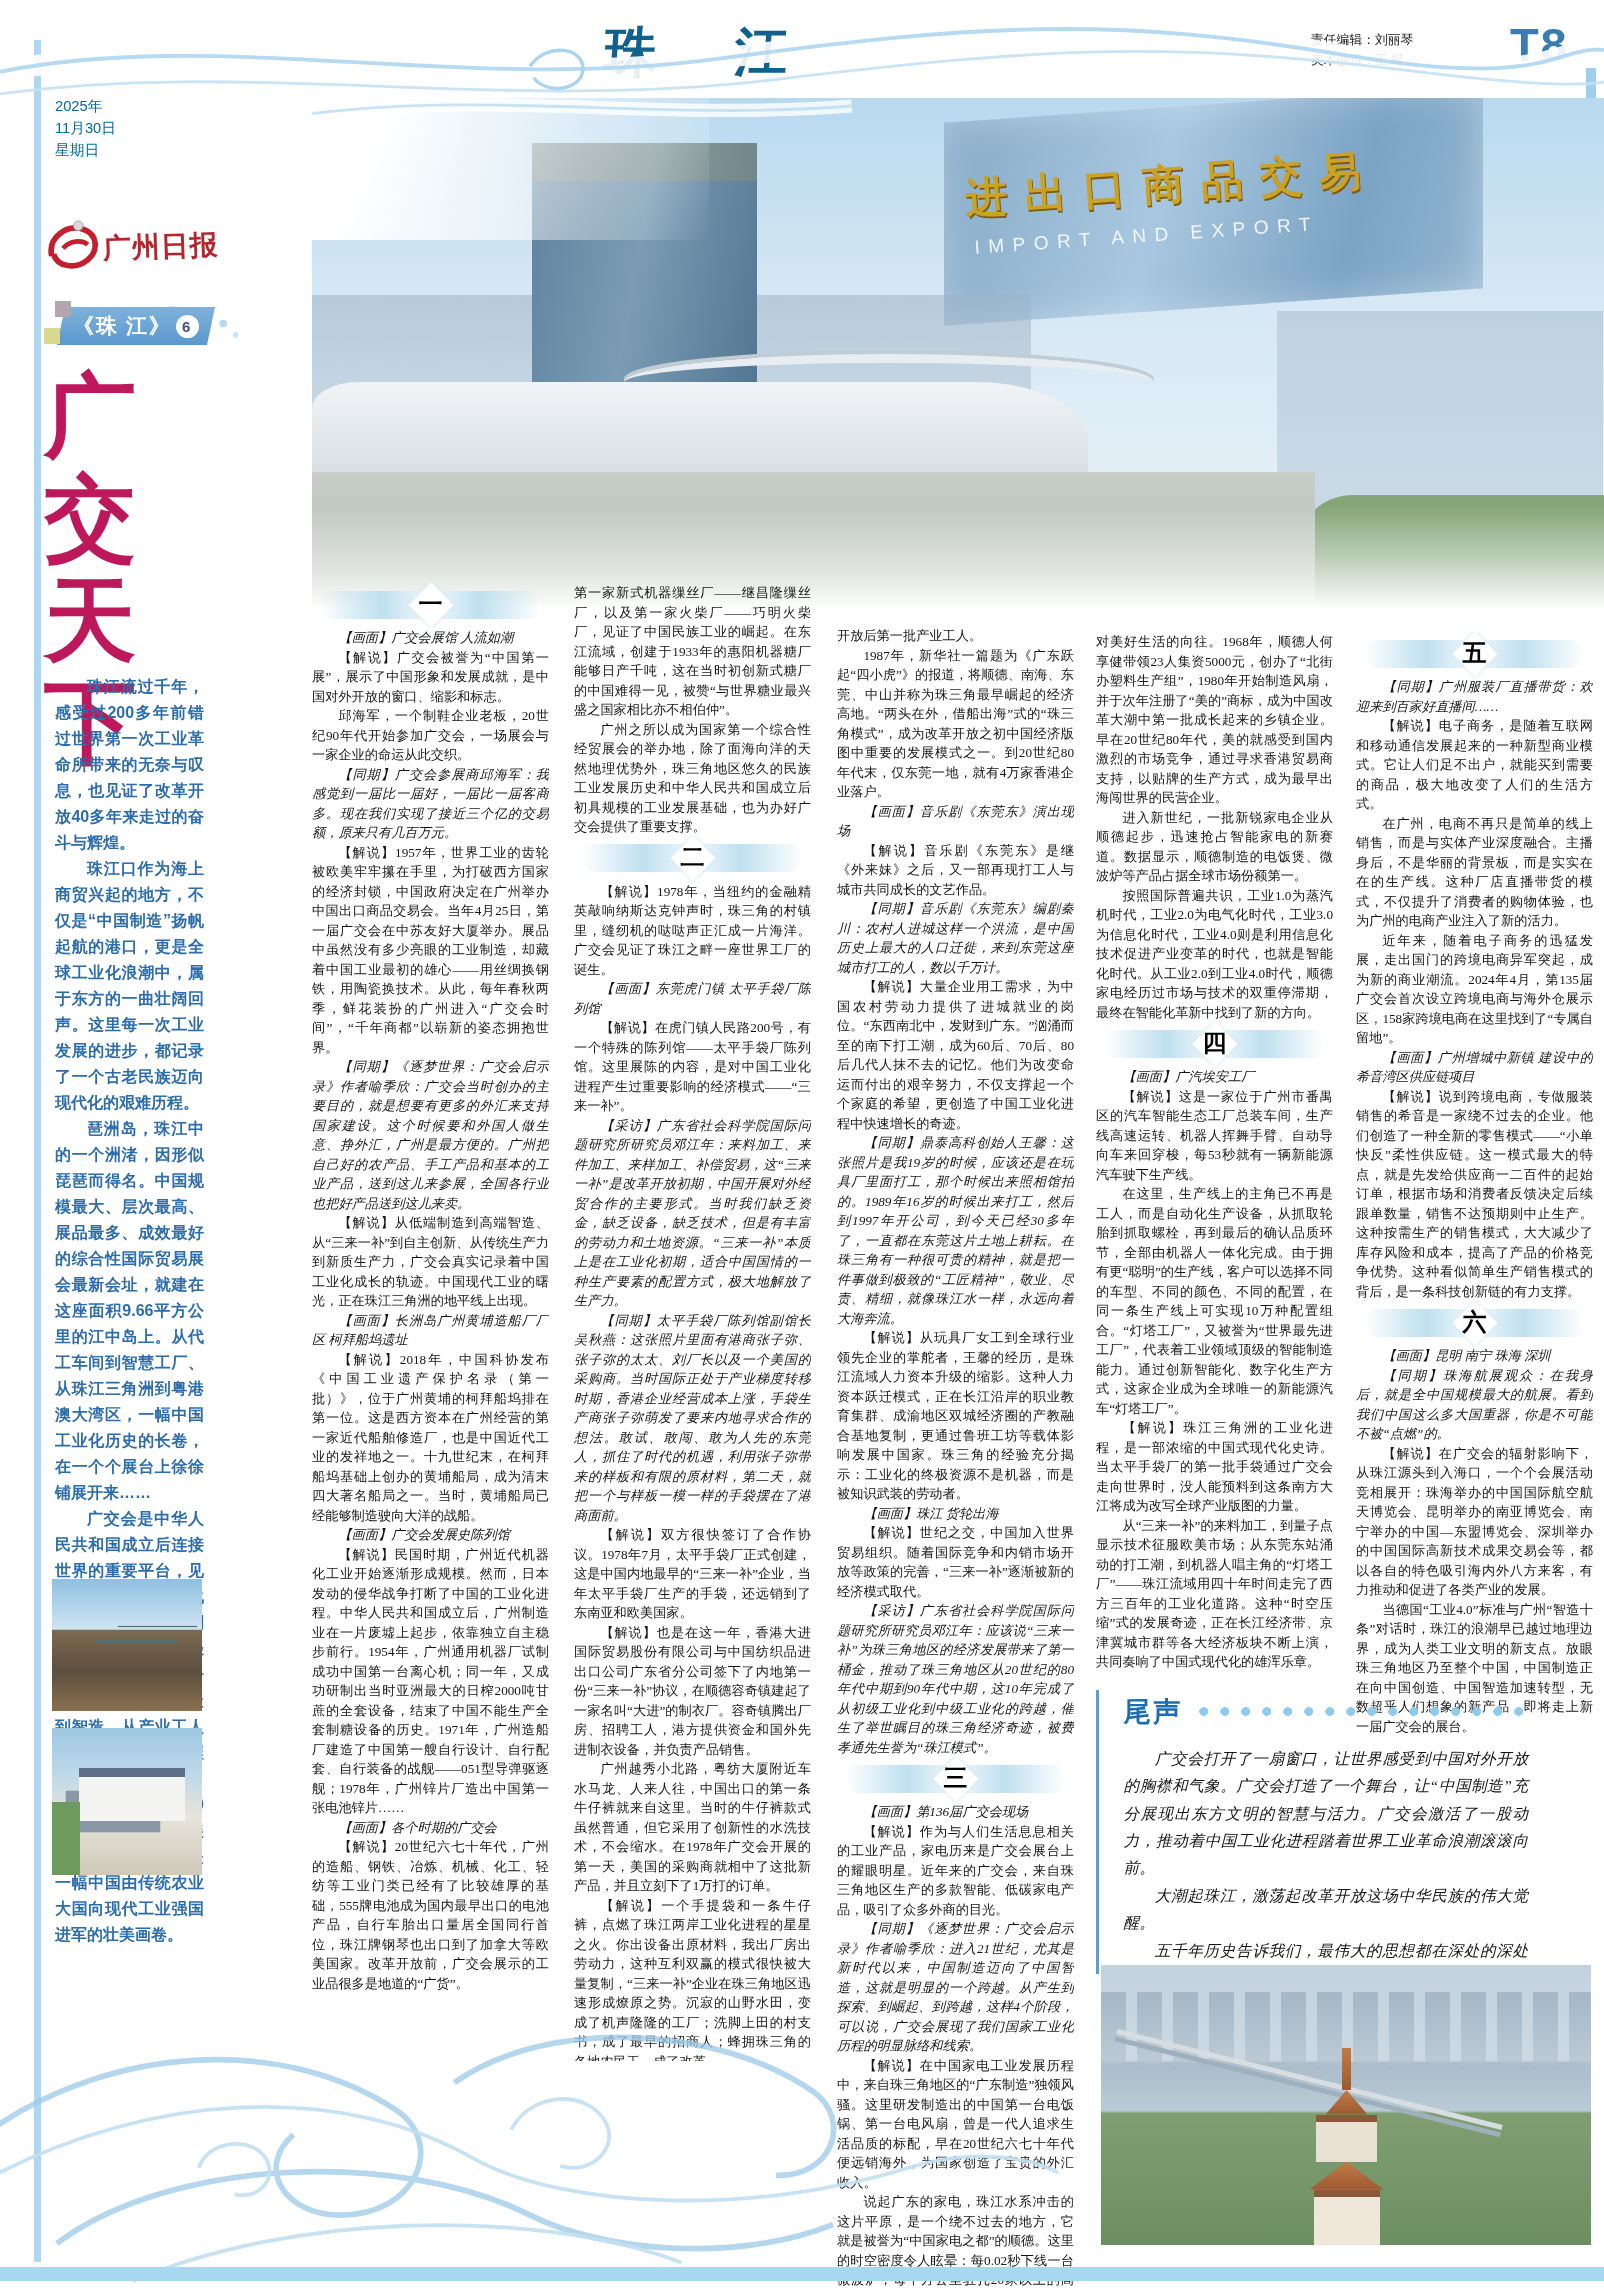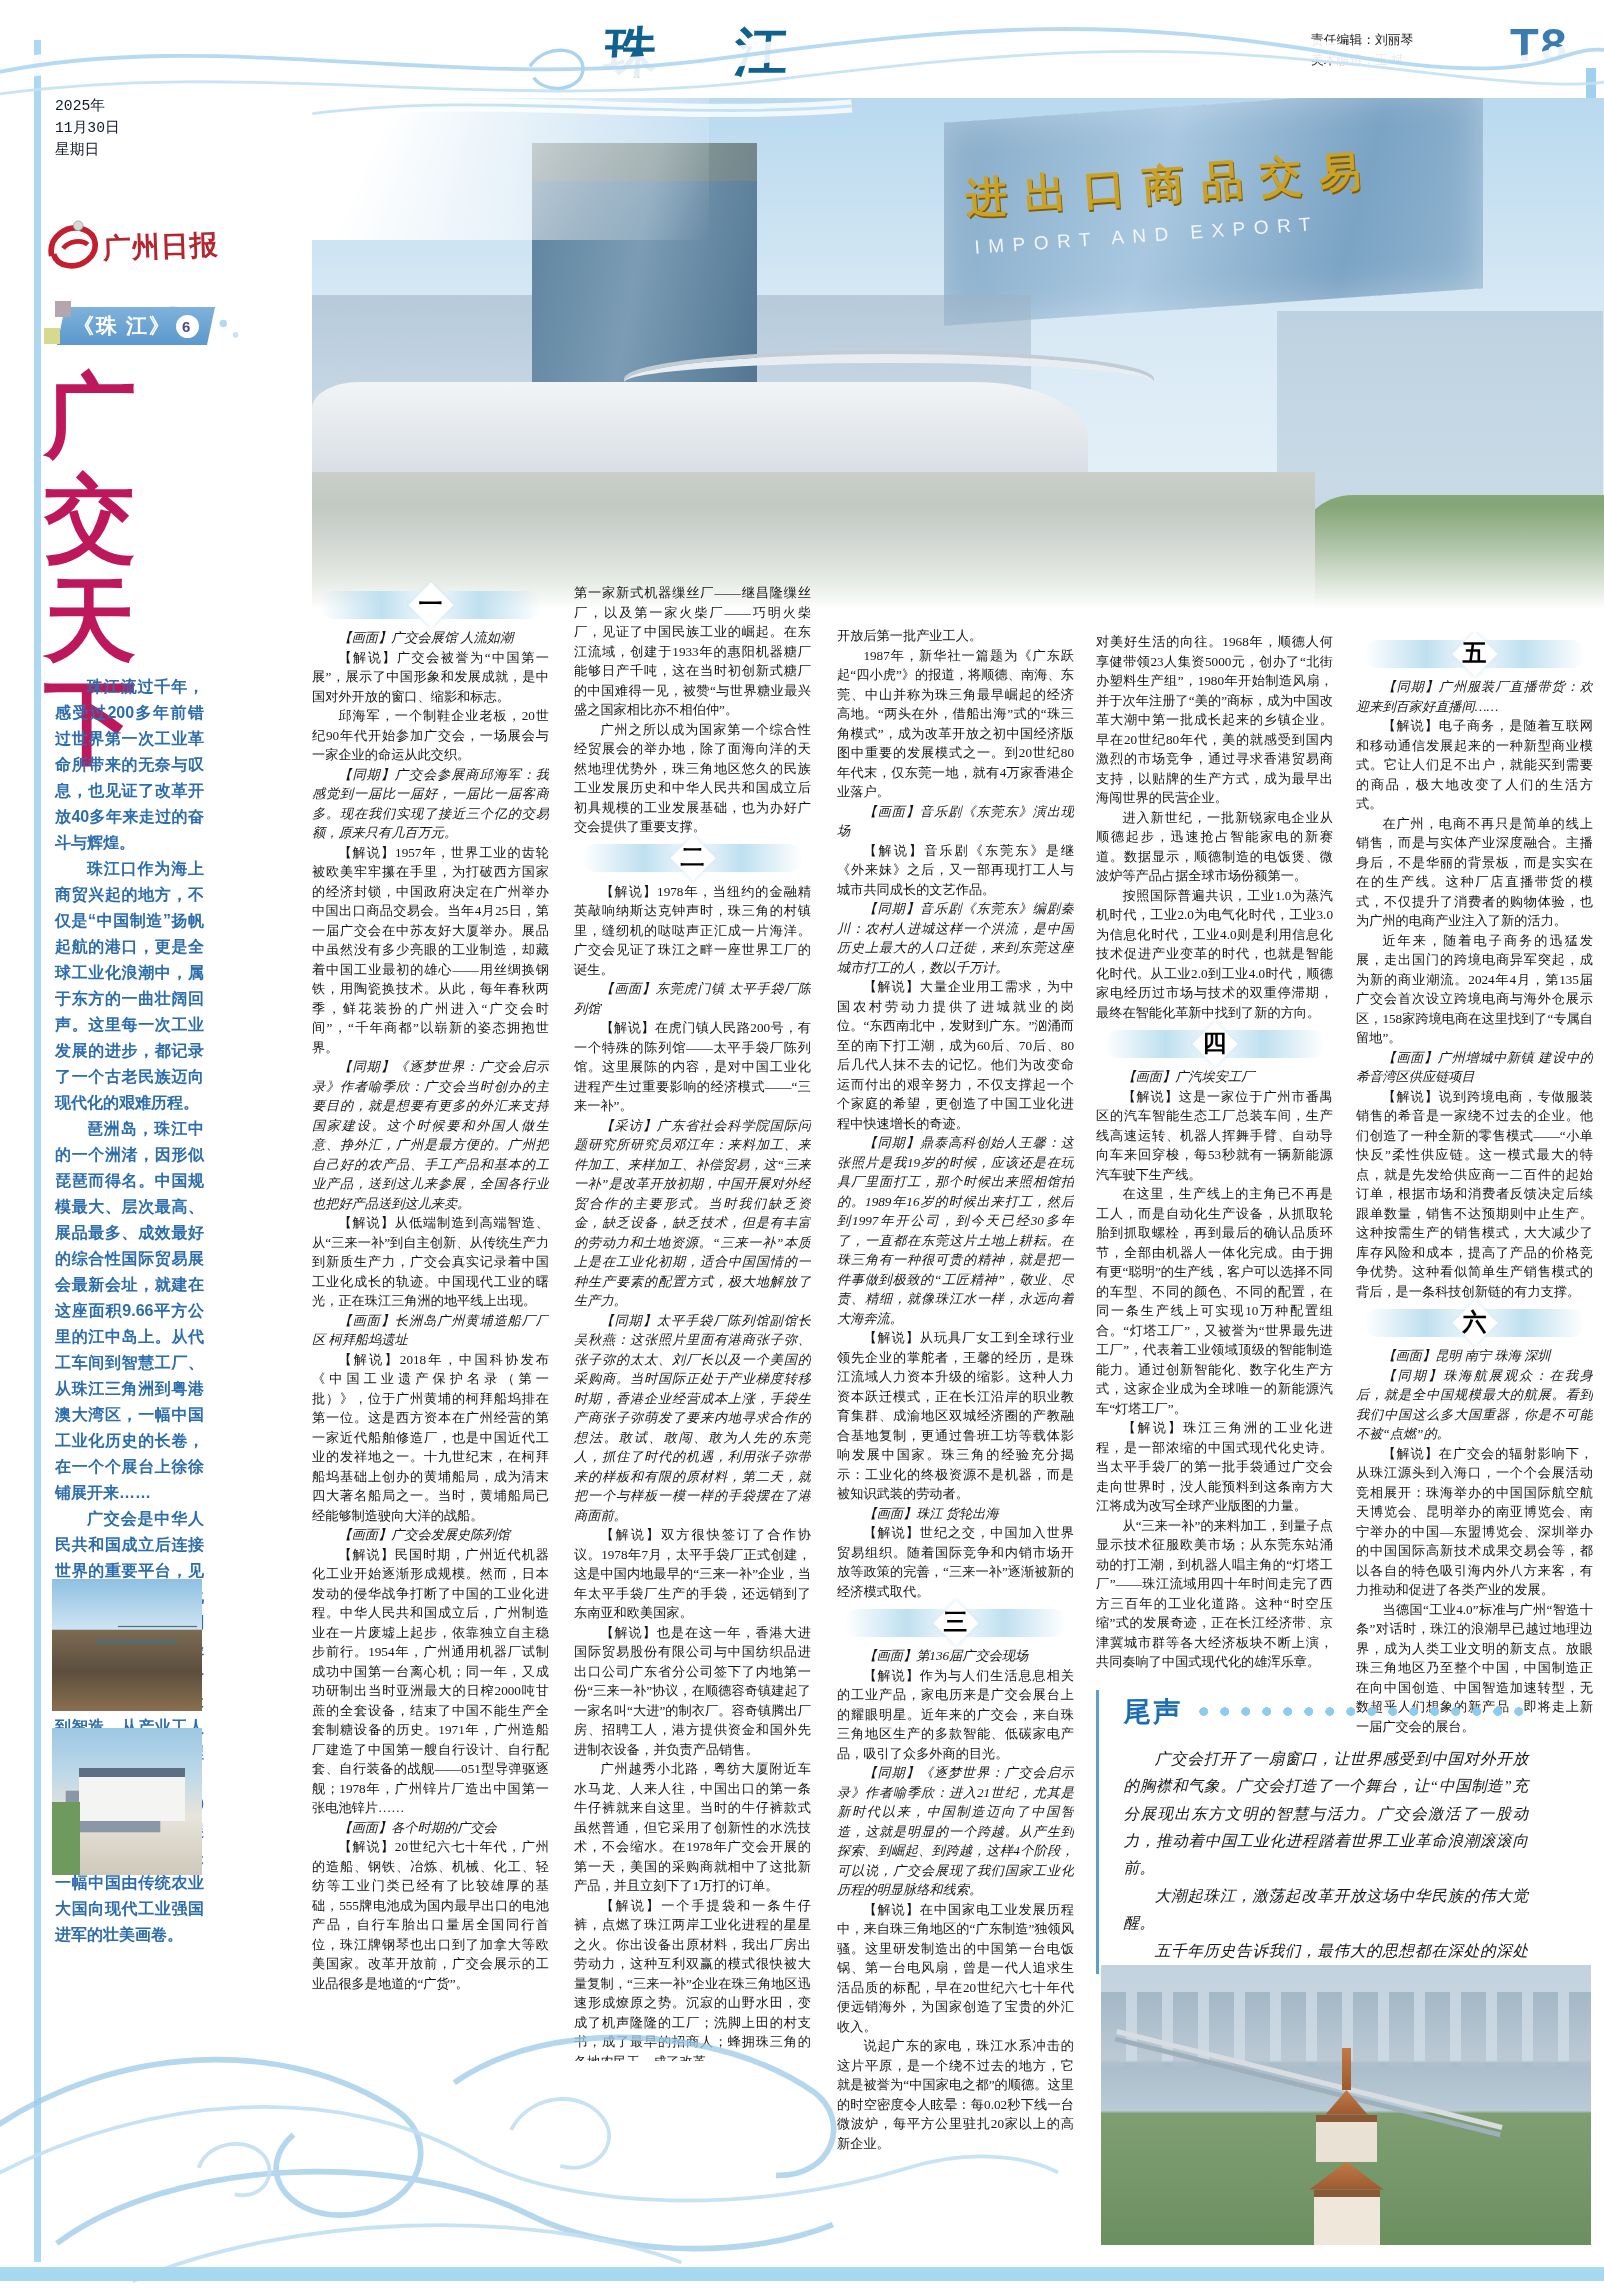--- a/index.html
+++ b/index.html
@@ -9,22 +9,22 @@
   
   #paper-title{left:556px;top:17px;width:312px;text-align:center;font-size:53px;font-weight:bold;
     color:#11618e;letter-spacing:32px;transform:skewX(-4deg);font-family:"Liberation Serif",serif;}
   #editors{left:1311px;top:30px;width:208px;font-size:12.8px;line-height:20px;color:#222;
     font-family:"Liberation Sans","DejaVu Sans",sans-serif;}
   #edition{left:1510px;top:17px;font-size:47px;font-weight:900;color:#3a7cb2;
     font-family:"Liberation Sans","DejaVu Sans",sans-serif;letter-spacing:1.9px;}
   #edge-tick{left:1586px;top:68px;width:9.5px;height:40px;background:#9fd0ee;}
   
   #left-line{left:34px;top:40px;width:6.6px;height:2222px;background:#aed7f1;}
-  #date-block{left:55px;top:95px;font-size:14.7px;line-height:22px;color:#0f172a;
-    font-family:Liberation Mono, monospace;}
+  #date-block{left:55px;top:95px;font-size:14.7px;line-height:22px;color:#0369a1;
+    font-family:Liberation Sans, sans-serif;}
   #masthead{left:44px;top:218px;width:166px;height:59px;}
   #masthead .logo-swoosh{position:absolute;left:0;top:1.9px;}
   #masthead .logo-text{position:absolute;left:59px;top:9.5px;font-size:28px;font-weight:bold;color:#b5252f;
     font-family:"Liberation Serif",serif;transform:rotate(-2deg);letter-spacing:0.9px;white-space:nowrap;}
   #series-badge{left:38px;top:301px;width:189px;height:49px;}
   .badge-ribbon{position:absolute;left:23px;top:5.7px;width:150px;height:38px;
     background:linear-gradient(180deg,#7fb2dc,#5b98cc);transform:skewX(-12deg);z-index:2;
     display:flex;align-items:center;justify-content:center;}
   .badge-ribbon .bt{transform:skewX(12deg);color:#fff;font-weight:bold;font-size:21px;letter-spacing:1.9px;
     font-family:"Liberation Serif",serif;white-space:nowrap;display:flex;align-items:center;gap:3.8px;}
@@ -265,20 +265,21 @@
       <p class="noind">开放后第一批产业工人。</p>
       <p>1987年，新华社一篇题为《广东跃起“四小虎”》的报道，将顺德、南海、东莞、中山并称为珠三角最早崛起的经济高地。“两头在外，借船出海”式的“珠三角模式”，成为改革开放之初中国经济版图中重要的发展模式之一。到20世纪80年代末，仅东莞一地，就有4万家香港企业落户。</p>
       <p class="kai"><span class="ptag">【画面】</span>音乐剧《东莞东》演出现场</p>
       <p><span class="ptag">【解说】</span>音乐剧《东莞东》是继《外来妹》之后，又一部再现打工人与城市共同成长的文艺作品。</p>
       <p class="kai"><span class="ptag">【同期】</span>音乐剧《东莞东》编剧秦川：农村人进城这样一个洪流，是中国历史上最大的人口迁徙，来到东莞这座城市打工的人，数以千万计。</p>
       <p><span class="ptag">【解说】</span>大量企业用工需求，为中国农村劳动力提供了进城就业的岗位。“东西南北中，发财到广东。”汹涌而至的南下打工潮，成为60后、70后、80后几代人抹不去的记忆。他们为改变命运而付出的艰辛努力，不仅支撑起一个个家庭的希望，更创造了中国工业化进程中快速增长的奇迹。</p>
       <p class="kai"><span class="ptag">【同期】</span>鼎泰高科创始人王馨：这张照片是我19岁的时候，应该还是在玩具厂里面打工，那个时候出来照相馆拍的。1989年16岁的时候出来打工，然后到1997年开公司，到今天已经30多年了，一直都在东莞这片土地上耕耘。在珠三角有一种很可贵的精神，就是把一件事做到极致的“工匠精神”，敬业、尽责、精细，就像珠江水一样，永远向着大海奔流。</p>
       <p><span class="ptag">【解说】</span>从玩具厂女工到全球行业领先企业的掌舵者，王馨的经历，是珠江流域人力资本升级的缩影。这种人力资本跃迁模式，正在长江沿岸的职业教育集群、成渝地区双城经济圈的产教融合基地复制，更通过鲁班工坊等载体影响发展中国家。珠三角的经验充分揭示：工业化的终极资源不是机器，而是被知识武装的劳动者。</p>
       <p class="kai"><span class="ptag">【画面】</span>珠江  货轮出海</p>
       <p><span class="ptag">【解说】</span>世纪之交，中国加入世界贸易组织。随着国际竞争和内销市场开放等政策的完善，“三来一补”逐渐被新的经济模式取代。</p>
+      <p class="kai"><span class="ptag">【采访】</span>广东省社会科学院国际问题研究所研究员邓江年：应该说“三来一补”为珠三角地区的经济发展带来了第一桶金，推动了珠三角地区从20世纪的80年代中期到90年代中期，这10年完成了从初级工业化到中级工业化的跨越，催生了举世瞩目的珠三角经济奇迹，被费孝通先生誉为“珠江模式”。</p>
       <div class="section-band">
         <span class="diam"></span>
         <span class="num">三</span>
       </div>
       <p class="kai"><span class="ptag">【画面】</span>第136届广交会现场</p>
       <p><span class="ptag">【解说】</span>作为与人们生活息息相关的工业产品，家电历来是广交会展台上的耀眼明星。近年来的广交会，来自珠三角地区生产的多款智能、低碳家电产品，吸引了众多外商的目光。</p>
       <p class="kai"><span class="ptag">【同期】</span>《逐梦世界：广交会启示录》作者喻季欣：进入21世纪，尤其是新时代以来，中国制造迈向了中国智造，这就是明显的一个跨越。从产生到探索、到崛起、到跨越，这样4个阶段，可以说，广交会展现了我们国家工业化历程的明显脉络和线索。</p>
       <p><span class="ptag">【解说】</span>在中国家电工业发展历程中，来自珠三角地区的“广东制造”独领风骚。这里研发制造出的中国第一台电饭锅、第一台电风扇，曾是一代人追求生活品质的标配，早在20世纪六七十年代便远销海外，为国家创造了宝贵的外汇收入。</p>
       <p>说起广东的家电，珠江水系冲击的这片平原，是一个绕不过去的地方，它就是被誉为“中国家电之都”的顺德。这里的时空密度令人眩晕：每0.02秒下线一台微波炉，每平方公里驻扎20家以上的高新企业。</p>
     </div>

